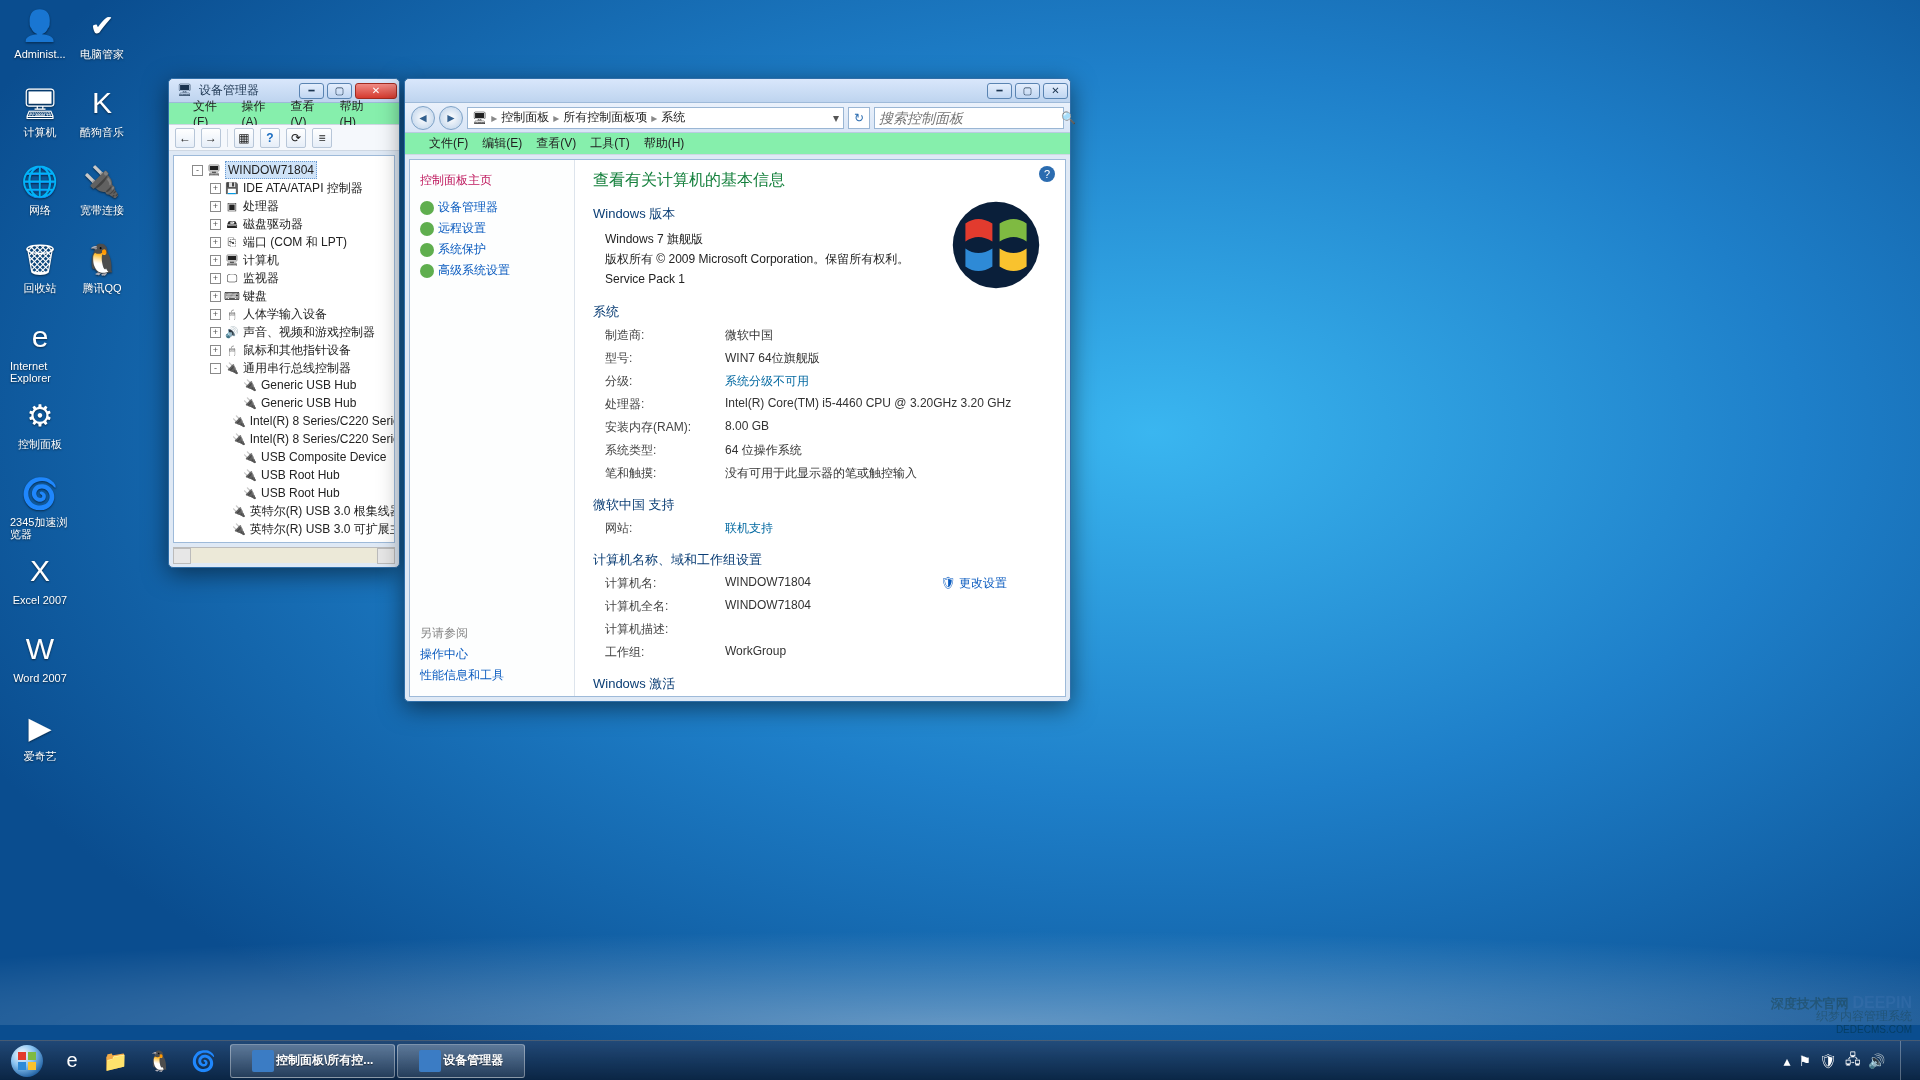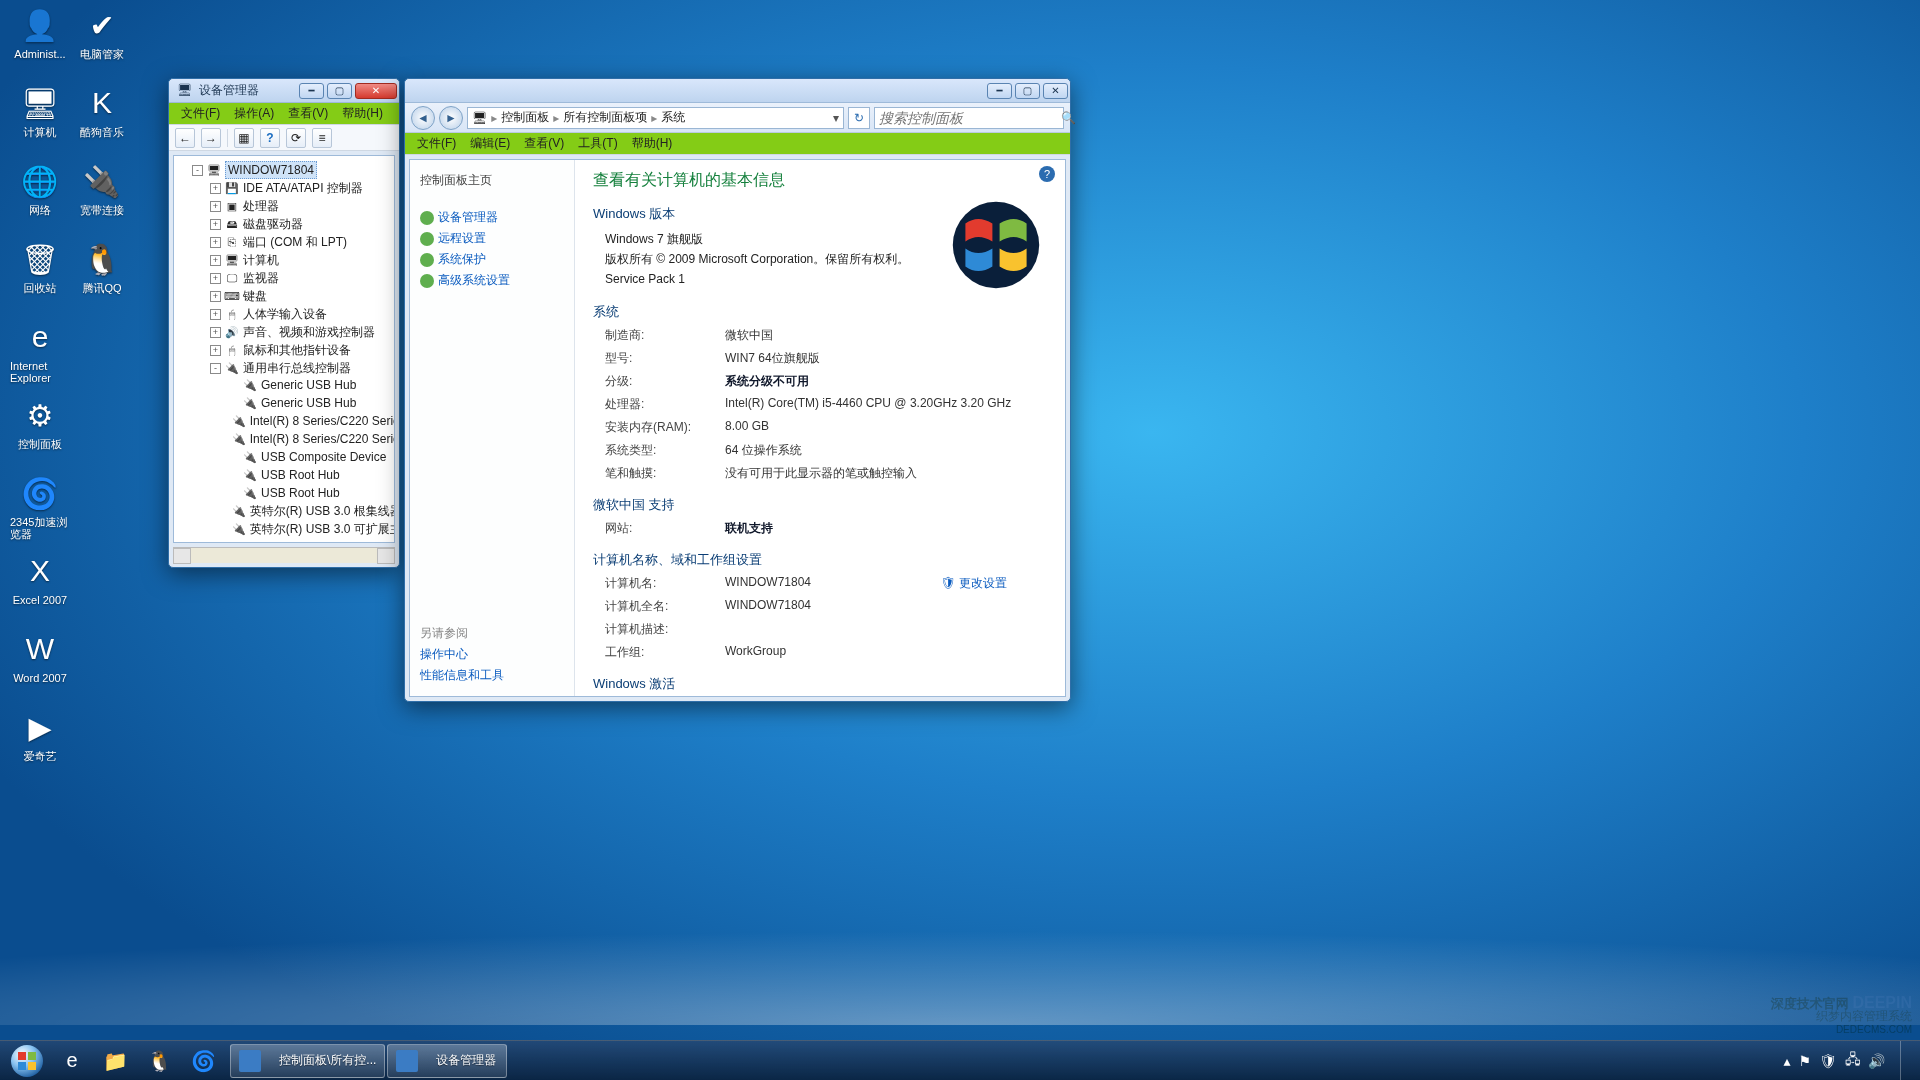--- a/index.html
+++ b/index.html
@@ -24,21 +24,21 @@
   box-shadow:0 6px 24px rgba(0,0,0,.5);display:flex;flex-direction:column;}
 .titlebar{height:24px;display:flex;align-items:center;padding:0 2px 0 8px;
   background:linear-gradient(#d9e7fb,#bed4ef);border-bottom:1px solid #9ebad9;border-radius:5px 5px 0 0;color:#1b3450;}
 .titlebar .ticon{width:16px;height:16px;margin-right:6px;}
 .titlebar .ttl{flex:1;font-size:12px;}
 .winbtns{display:flex;gap:3px;}
 .winbtn{width:25px;height:16px;border:1px solid #5a84b2;border-radius:3px;
   background:linear-gradient(#e4eefc,#c0d6f2);font-size:10px;display:flex;align-items:center;justify-content:center;cursor:pointer;}
 .winbtn.close{background:linear-gradient(#f08b85,#d53a2e);color:#fff;border-color:#a12b20;width:42px;}
 
-.menubar{height:22px;display:flex;align-items:center;gap:14px;padding:0 12px;background:#84cc16;border-bottom:1px solid #cfd8e3;}
+.menubar{height:22px;display:flex;align-items:center;gap:14px;padding:0 24px;background:#86efac;border-bottom:1px solid #cfd8e3;}
 .menubar span{cursor:default;}
 
 .toolbar{height:26px;display:flex;align-items:center;gap:6px;padding:0 6px;background:#f5f8fc;border-bottom:1px solid #cfd8e3;}
 .tbtn{width:20px;height:20px;border:1px solid #b7c6d8;border-radius:2px;background:linear-gradient(#fff,#e6eef8);display:flex;align-items:center;justify-content:center;font-size:12px;}
 
 
 .dm-body{flex:1;background:#fff;border:1px solid #9ebad9;margin:4px;overflow:auto;padding:4px 0;}
 .tree ul{list-style:none;padding-left:18px;}
 .tree li{white-space:nowrap;line-height:16px;padding:1px 0;}
 .tree .node{display:flex;align-items:center;gap:4px;cursor:default;}
@@ -58,44 +58,44 @@
 .addr{flex:1;height:22px;border:1px solid #9ab6d4;background:#fff;display:flex;align-items:center;padding:0 4px;gap:2px;font-size:12px;}
 .addr .sep{color:#888;margin:0 2px;}
 .addr .dd{margin-left:auto;color:#555;}
 .refresh{width:22px;height:22px;border:1px solid #9ab6d4;background:#fff;display:flex;align-items:center;justify-content:center;color:#2b6cb0;}
 .search{width:190px;height:22px;border:1px solid #9ab6d4;background:#fff;display:flex;align-items:center;padding:0 4px;color:#888;}
 .search input{border:none;outline:none;flex:1;font-size:14px;color:#b91c1c;font-style:italic;background:transparent;}
 
 .sys-body{flex:1;display:flex;background:#fff;border:1px solid #9ebad9;margin:4px;overflow:hidden;}
 .sidecol{width:165px;border-right:1px solid #dde4ec;padding:8px 10px;background:#fdfefe;display:flex;flex-direction:column;}
 .sidecol a{color:#0a5bbf;text-decoration:none;display:block;margin:4px 0;cursor:pointer;}
-.sidecol .hdr{color:#404040;font-weight:500;margin-bottom:16px;}
+.sidecol .hdr{color:#be185d;font-weight:500;margin-bottom:6px;}
 .sidecol .ic{width:14px;height:14px;display:inline-block;border-radius:50%;background:#5fae4e;margin-right:4px;vertical-align:middle;}
 .sidecol .seealso{margin-top:auto;color:#888;}
 
 .maincol{flex:1;padding:10px 18px;overflow:auto;position:relative;}
 .help{position:absolute;right:10px;top:6px;width:16px;height:16px;border-radius:50%;background:#2b6cb0;color:#fff;font-size:11px;display:flex;align-items:center;justify-content:center;}
 .maincol h1{color:#15803d;font-size:16px;font-weight:normal;margin-bottom:14px;}
 .section-title{color:#0b3e75;font-size:13px;margin:14px 0 6px;}
 .kv{display:grid;grid-template-columns:120px 1fr;row-gap:6px;font-size:12px;margin-left:12px;}
 .kv .k{color:#444;}
 .kv .v{color:#333;}
-.kv .v.link{color:#0f172a;cursor:pointer;font-weight:bold;}
+.kv .v.link{color:#0369a1;cursor:pointer;}
 .winlogo{position:absolute;right:24px;top:40px;width:90px;height:90px;}
 .change{position:absolute;right:40px;color:#0a5bbf;cursor:pointer;}
 
 
 .taskbar{position:absolute;left:0;right:0;bottom:0;height:40px;
   background:linear-gradient(rgba(40,70,110,.75),rgba(10,30,55,.85));
   border-top:1px solid rgba(255,255,255,.25);display:flex;align-items:center;padding:0 6px;gap:2px;}
 .start{width:42px;height:34px;display:flex;align-items:center;justify-content:center;cursor:pointer;}
 .start .orb{width:32px;height:32px;border-radius:50%;background:radial-gradient(circle at 35% 30%,#fff,#86c1f0 40%,#1a5a9d 80%);display:flex;align-items:center;justify-content:center;}
 .pin{width:44px;height:34px;border-radius:3px;display:flex;align-items:center;justify-content:center;font-size:20px;cursor:pointer;}
-.task{height:34px;min-width:120px;padding:0 8px;border:1px solid rgba(255,255,255,.35);border-radius:3px;margin-left:2px;
-  background:linear-gradient(rgba(255,255,255,.28),rgba(255,255,255,.10));display:flex;align-items:center;gap:18px;color:#fff;text-shadow:0 1px 1px #0008;cursor:pointer;font-size:12px;}
+.task{height:34px;min-width:120px;padding:0 21px;border:1px solid rgba(255,255,255,.35);border-radius:3px;margin-left:2px;
+  background:linear-gradient(rgba(255,255,255,.28),rgba(255,255,255,.10));display:flex;align-items:center;gap:2px;color:#fff;text-shadow:0 1px 1px #0008;cursor:pointer;font-size:12px;font-weight:bold;}
 .task .tico{width:22px;height:22px;background:#3b7cc4;border-radius:2px;}
 .tray{margin-left:auto;display:flex;align-items:center;gap:8px;color:#fff;}
 .tray .ti{font-size:14px;cursor:pointer;}
 .showdesk{width:14px;height:40px;border-left:1px solid rgba(255,255,255,.3);margin-left:6px;}
 
 
 .wm{position:absolute;right:8px;bottom:44px;color:#043a5a;font-size:12px;text-align:right;line-height:13px;opacity:.8;}
 </style>
 </head>
 <body>

